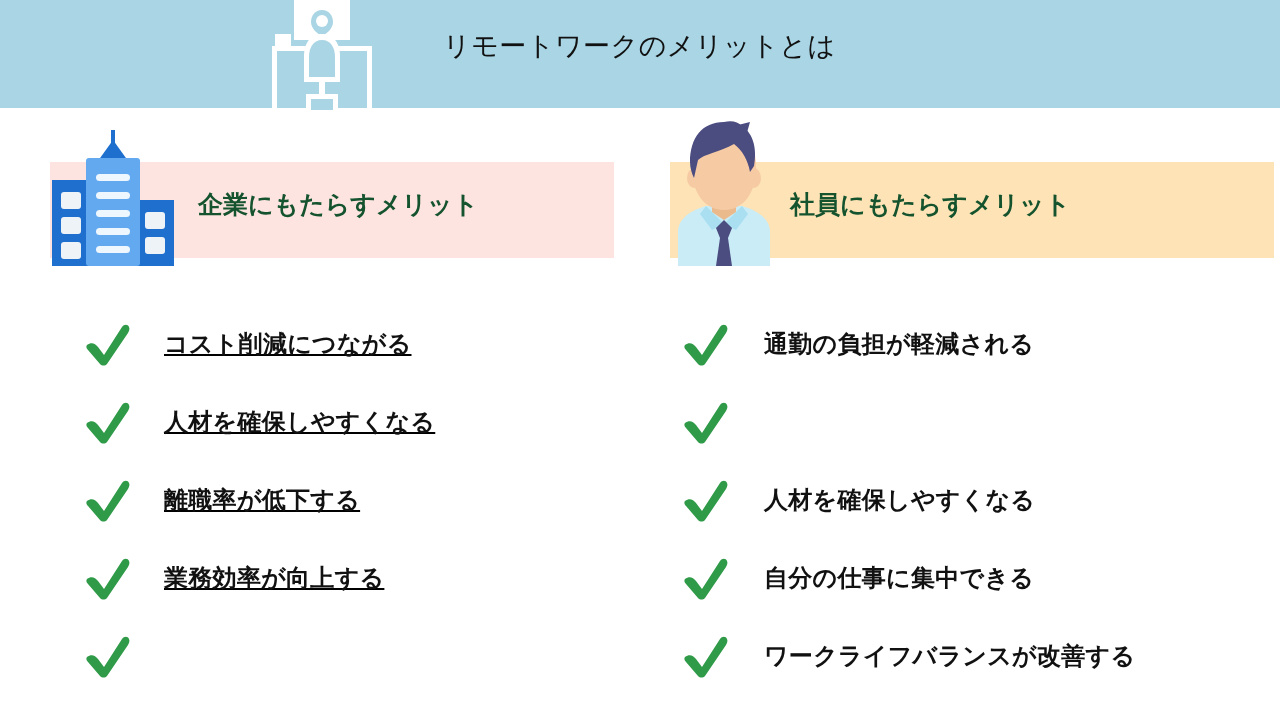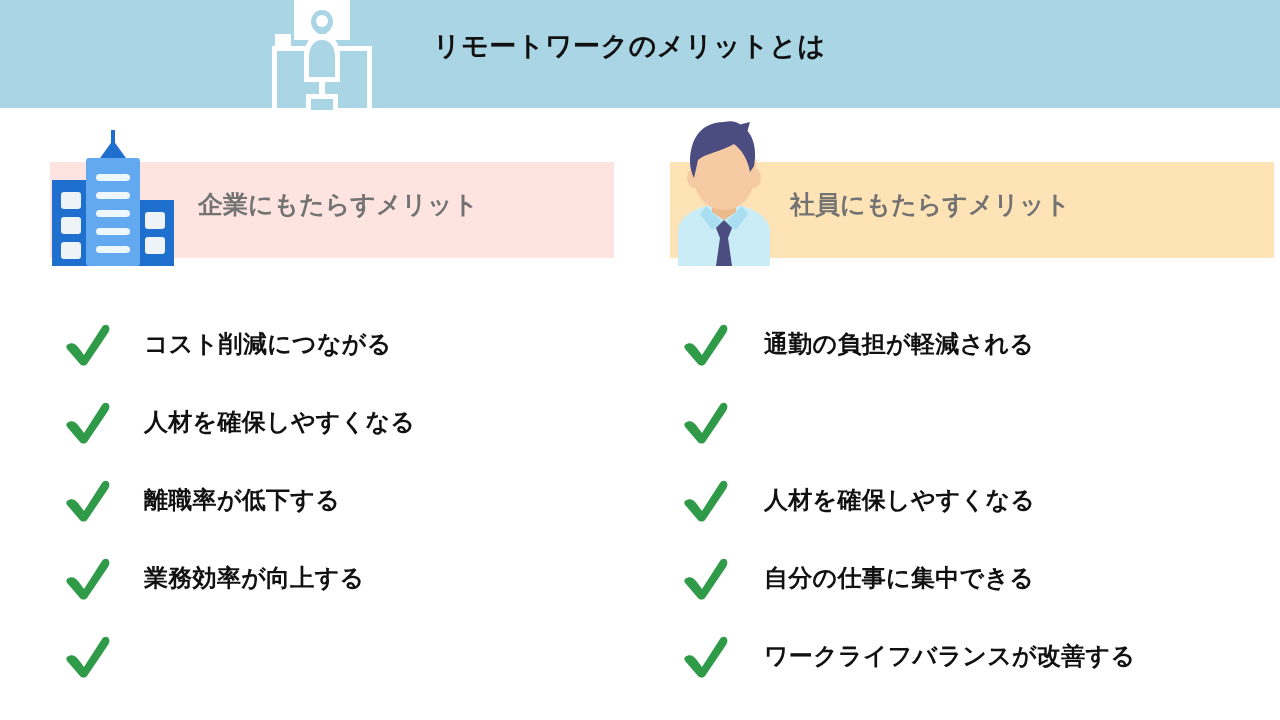--- a/index.html
+++ b/index.html
@@ -36,27 +36,27 @@
   .header-icon {
     position: absolute;
     left: 262px;
     top: 0px;
     width: 120px;
     height: 110px;
   }
 
   .header-title {
     position: absolute;
-    left: 433px;
+    left: 443px;
     top: 0;
     height: 92px;
     display: flex;
     align-items: center;
     font-size: 27px;
-    font-weight: bold;
+    font-weight: normal;
     color: #111111;
     letter-spacing: 0.5px;
     white-space: nowrap;
   }
 
   
   .banner {
     position: absolute;
     top: 162px;
     height: 96px;
@@ -73,21 +73,21 @@
     padding-left: 40px;
   }
   .banner-title {
     position: absolute;
     top: 0;
     height: 84px;
     display: flex;
     align-items: center;
     font-size: 25px;
     font-weight: bold;
-    color: #737373;
+    color: #14532d;
     white-space: nowrap;
     font-family: Liberation Serif, serif;
   }
   .banner-left .banner-title { left: 148px; }
   .banner-right .banner-title { left: 120px; }
 
   .banner-icon {
     position: absolute;
   }
   .icon-building {
@@ -102,21 +102,21 @@
     width: 124px;
     height: 146px;
     overflow: hidden;
   }
 
   
   .col {
     position: absolute;
     top: 305px;
   }
-  .col-left  { left: 64px;  width: 560px; }
+  .col-left  { left: 84px;  width: 560px; text-decoration: underline; }
   .col-right { left: 682px; width: 570px; }
 
   .list-item {
     position: relative;
     height: 78px;
     display: flex;
     align-items: center;
   }
 
   .check-icon {

